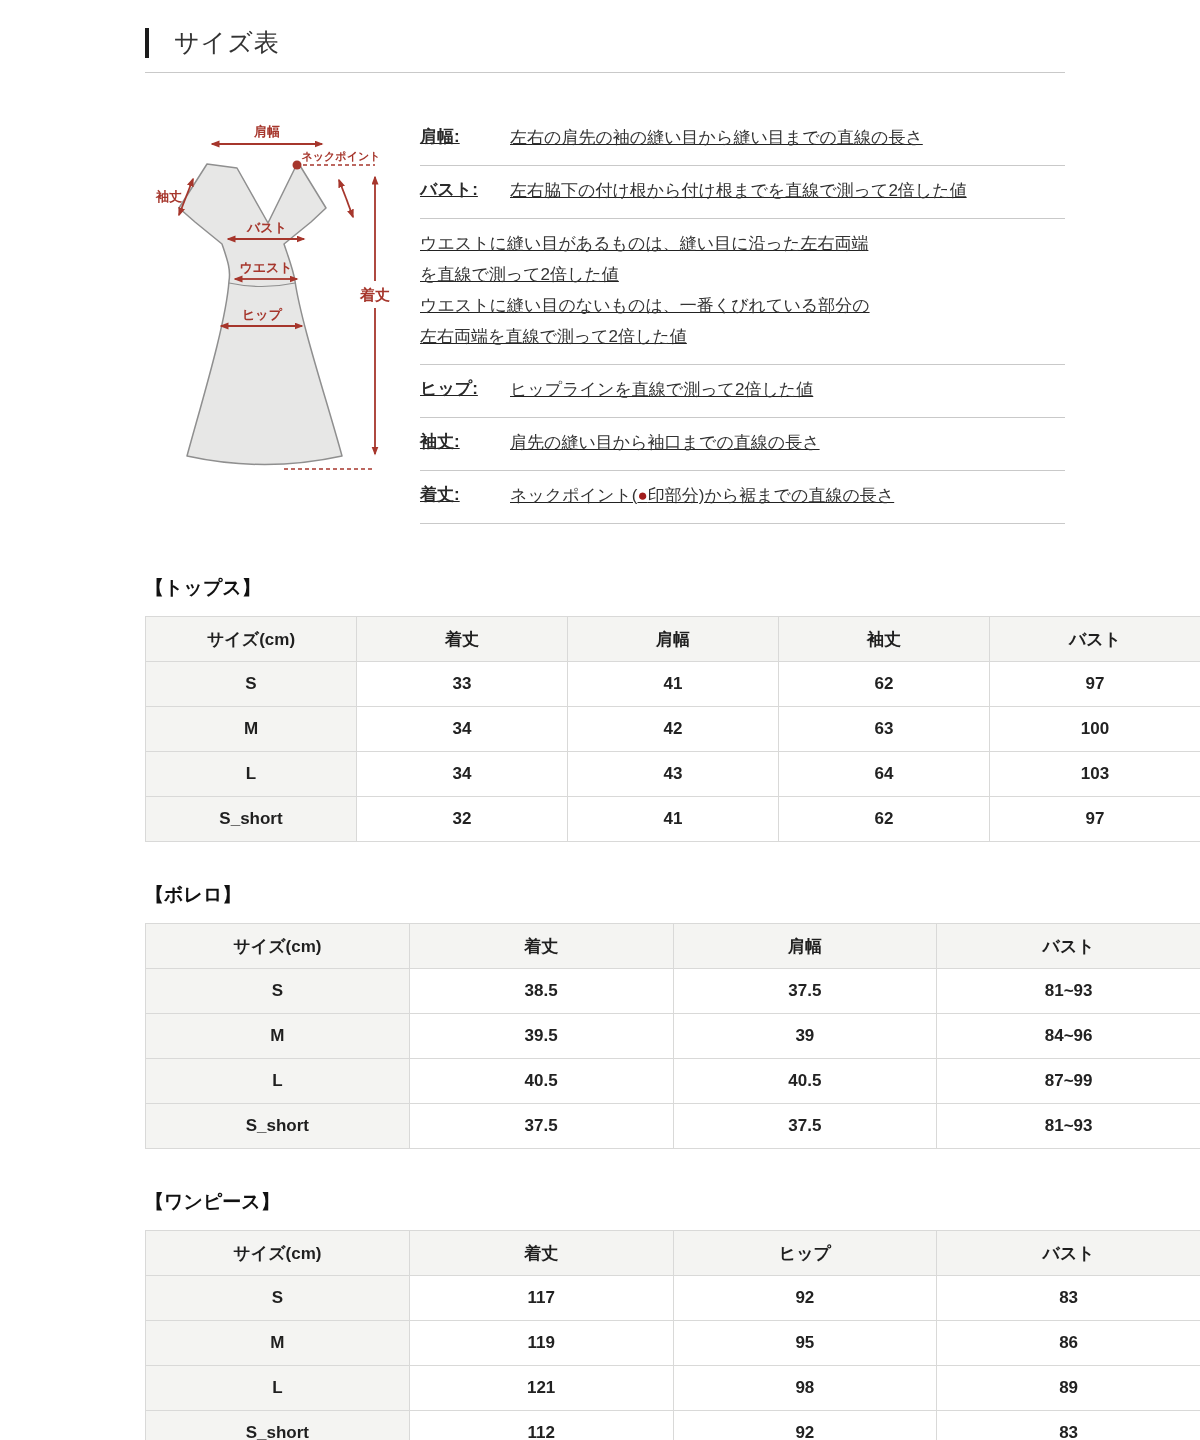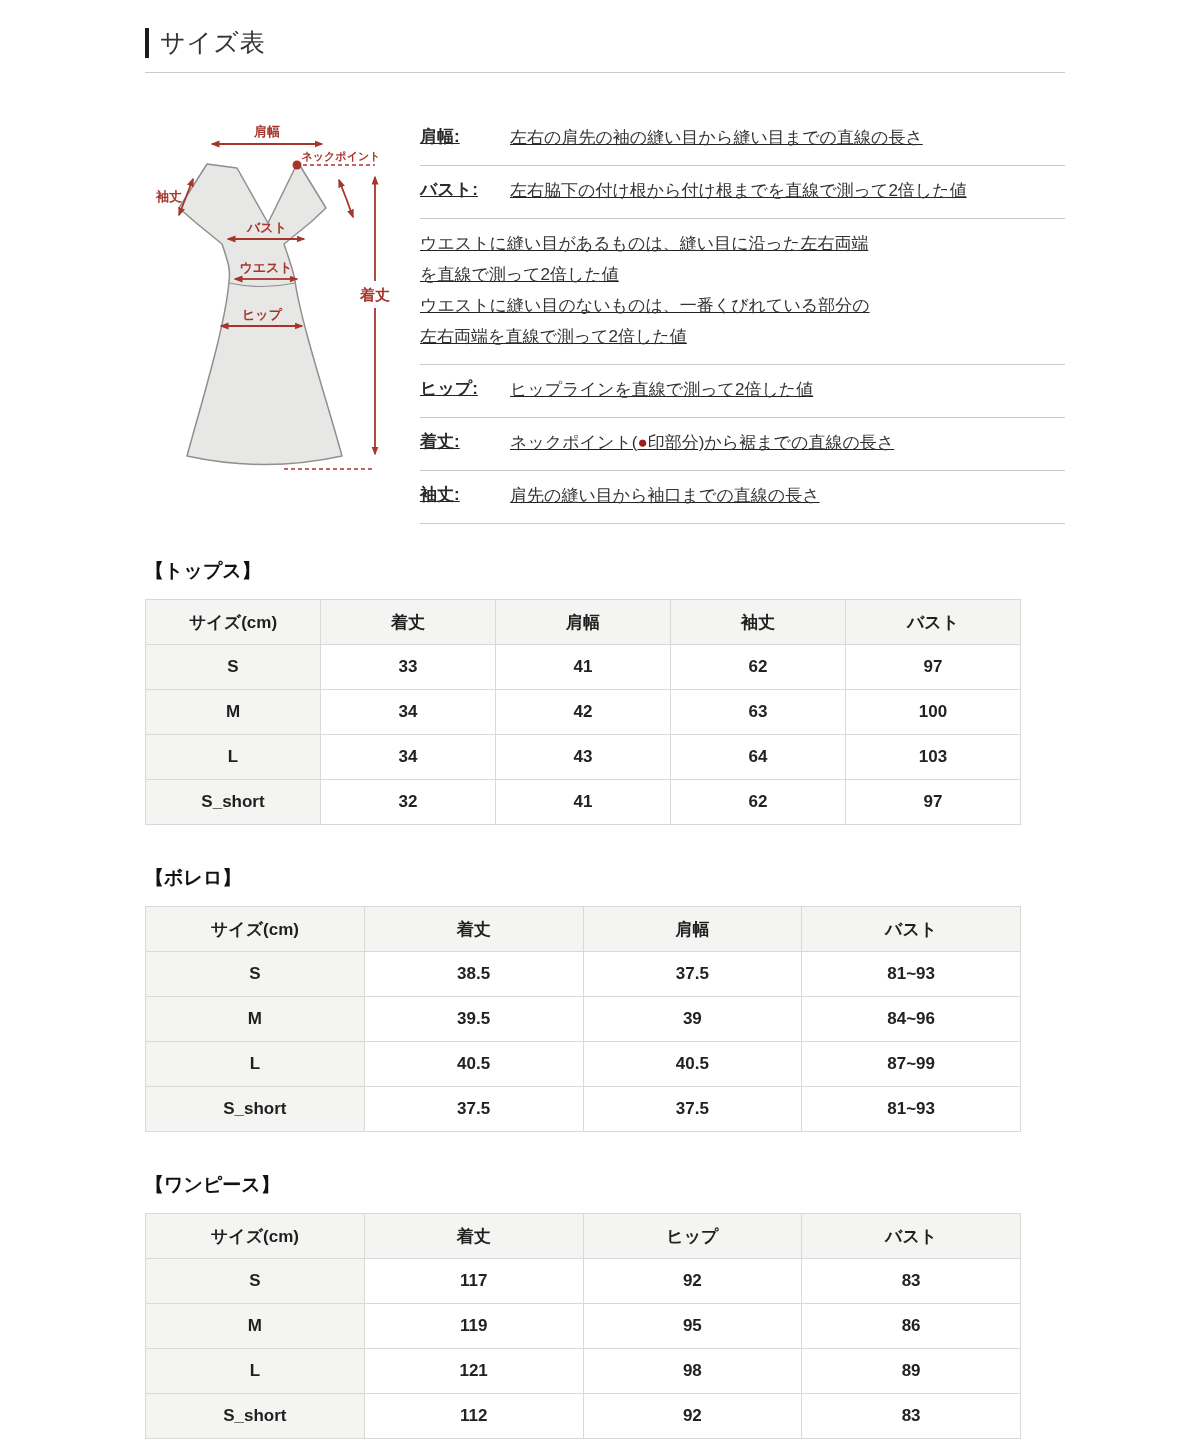--- a/index.html
+++ b/index.html
@@ -5,43 +5,43 @@
   * { box-sizing: border-box; margin: 0; padding: 0; }
   html, body { background: #ffffff; }
   body {
     width: 1200px; min-height: 1440px;
     font-family: "Liberation Sans", "DejaVu Sans", sans-serif;
     color: #222;
   }
   .page { padding: 26px 135px 30px 145px; }
 
   
-  .title-row { display: flex; align-items: center; gap: 11px; }
+  .title-row { display: flex; align-items: center; gap: 25px; }
   .title-bar { width: 4px; height: 30px; background: #1b1b1b; }
   h1.page-title { font-size: 25px; font-weight: 400; color: #333; letter-spacing: 1px; }
   .title-rule { border: none; border-top: 1px solid #c9c9c9; margin-top: 13px; }
 
   
   .guide { display: flex; margin-top: 38px; }
   .diagram-box { width: 275px; flex: 0 0 275px; }
   .definitions { flex: 1; margin-top: 2px; text-decoration: underline; }
   .def-row { display: flex; padding: 9px 0 12px; border-bottom: 1px solid #c9c9c9; }
   .def-term { flex: 0 0 90px; font-size: 17px; font-weight: bold; color: #2b2b2b; line-height: 30px; }
   .def-desc { flex: 1; font-size: 17px; color: #333; line-height: 31px; white-space: pre-line; }
   .def-dot { color: #a11d1d; font-size: 17px; }
 
   
   svg text { font-family: "Liberation Sans", "DejaVu Sans", sans-serif; }
   .red-label { fill: #a6362c; font-weight: bold; }
 
   
   h2.sec-title { font-size: 19px; font-weight: bold; color: #111; margin: 40px 0 15px; }
-  h2.sec-title.first { margin-top: 34px; }
+  h2.sec-title.first { margin-top: 51px; }
   table.size-table {
-    width: 876px; border-collapse: collapse; table-layout: fixed;
+    width: 1056px; border-collapse: collapse; table-layout: fixed;
     font-size: 17px;
   }
   table.size-table th, table.size-table td {
     border: 1px solid #d9d9d8; height: 45px; text-align: center; vertical-align: middle;
     padding: 0 4px;
   }
   table.size-table thead th { background: #f4f4f2; font-weight: bold; color: #1f1f1f; }
   table.size-table tbody th { background: #f4f4f2; font-weight: bold; color: #1f1f1f; }
   table.size-table tbody td { background: #ffffff; font-weight: bold; color: #222; }
 </style>
@@ -137,26 +137,26 @@
         <dd class="def-desc">ウエストに縫い目があるものは、縫い目に沿った左右両端
 を直線で測って2倍した値
 ウエストに縫い目のないものは、一番くびれている部分の
 左右両端を直線で測って2倍した値</dd>
       </div>
       <div class="def-row">
         <dt class="def-term">ヒップ:</dt>
         <dd class="def-desc">ヒップラインを直線で測って2倍した値</dd>
       </div>
       <div class="def-row">
+        <dt class="def-term">袖丈:</dt>
+        <dd class="def-desc">肩先の縫い目から袖口までの直線の長さ</dd>
+      </div>
+      <div class="def-row">
         <dt class="def-term">着丈:</dt>
         <dd class="def-desc"><span>ネックポイント(</span><span class="def-dot">●</span><span>印部分)から裾までの直線の長さ</span></dd>
-      </div>
-      <div class="def-row">
-        <dt class="def-term">袖丈:</dt>
-        <dd class="def-desc">肩先の縫い目から袖口までの直線の長さ</dd>
       </div>
     </dl>
   </section>
 
   <section>
     <h2 class="sec-title first">【トップス】</h2>
     <table class="size-table">
         <thead>
           <tr>
             <th>サイズ(cm)</th>

